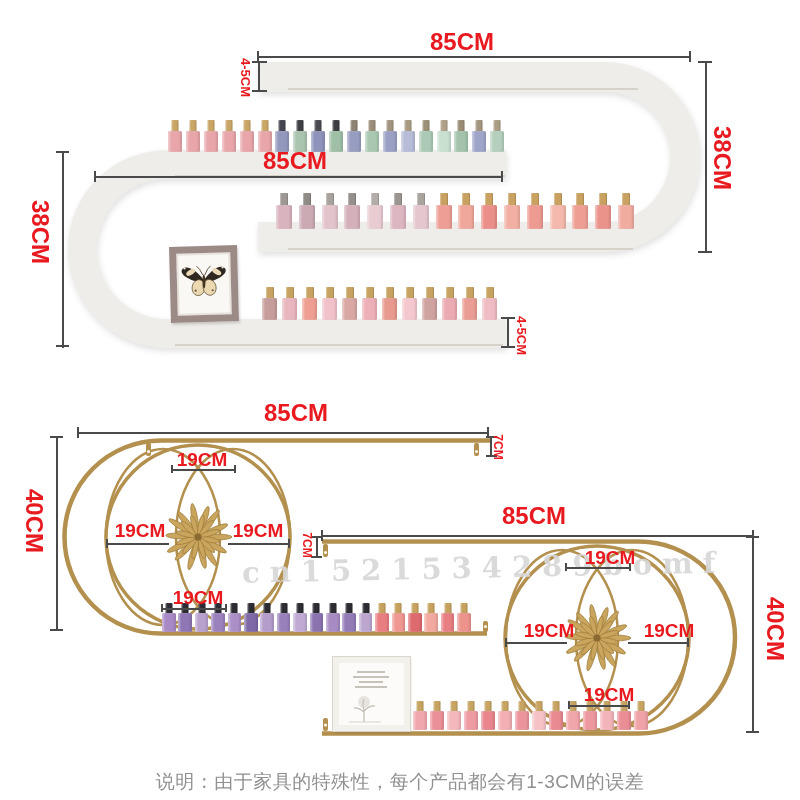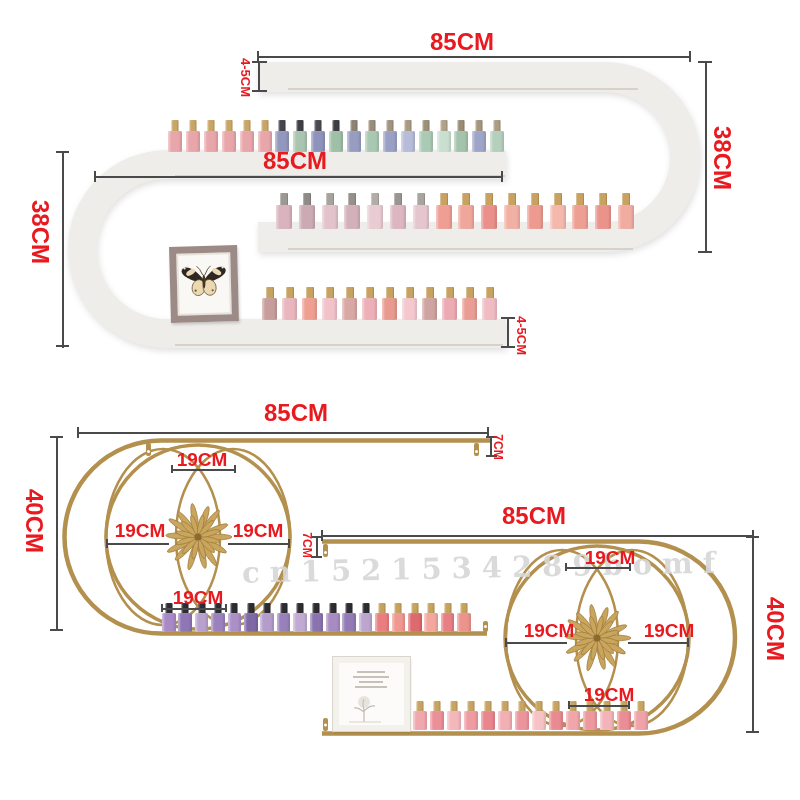--- a/index.html
+++ b/index.html
@@ -142,20 +142,21 @@
     <div class="fline" style="left:20px;top:18px;width:24px"></div>
     <div class="fline" style="left:16px;top:23px;width:32px"></div>
     <svg width="40" height="30" viewBox="0 0 40 30" style="position:absolute;left:6px;bottom:2px;opacity:.55">
       <path d="M19,29 L19,17 M19,19 Q13,14 9,15 M19,18 Q25,12 30,13 M19,17 Q17,10 19,6" stroke="#8d8578" stroke-width="1.2" fill="none"></path>
       <circle cx="19" cy="9" r="6" fill="#a89f90" opacity=".45"></circle>
       <path d="M4,29 L36,29" stroke="#b9b2a4" stroke-width="1"></path>
     </svg>
   </div>
 
   <div id="watermark">cn1521534289bomf</div>
+  <div id="caption">说明：由于家具的特殊性，每个产品都会有1-3CM的误差</div>
 <div class="dl" style="left: 258px; top: 56px; width: 432px; height: 2px;"></div>
     <div class="dl" style="left: 257px; top: 51px; width: 2px; height: 11px;"></div>
     <div class="dl" style="left: 689px; top: 51px; width: 2px; height: 11px;"></div>
     <div class="dl" style="left: 252px; top: 61px; width: 15px; height: 2px;"></div>
     <div class="dl" style="left: 252px; top: 90px; width: 15px; height: 2px;"></div>
     <div class="dl" style="left: 258px; top: 61px; width: 2px; height: 31px;"></div>
     <div class="dl" style="left: 705px; top: 62px; width: 2px; height: 191px;"></div>
     <div class="dl" style="left: 698px; top: 61px; width: 14px; height: 2px;"></div>
     <div class="dl" style="left: 698px; top: 251px; width: 14px; height: 2px;"></div>
     <div class="dl" style="left: 95px; top: 176px; width: 408px; height: 2px;"></div>

